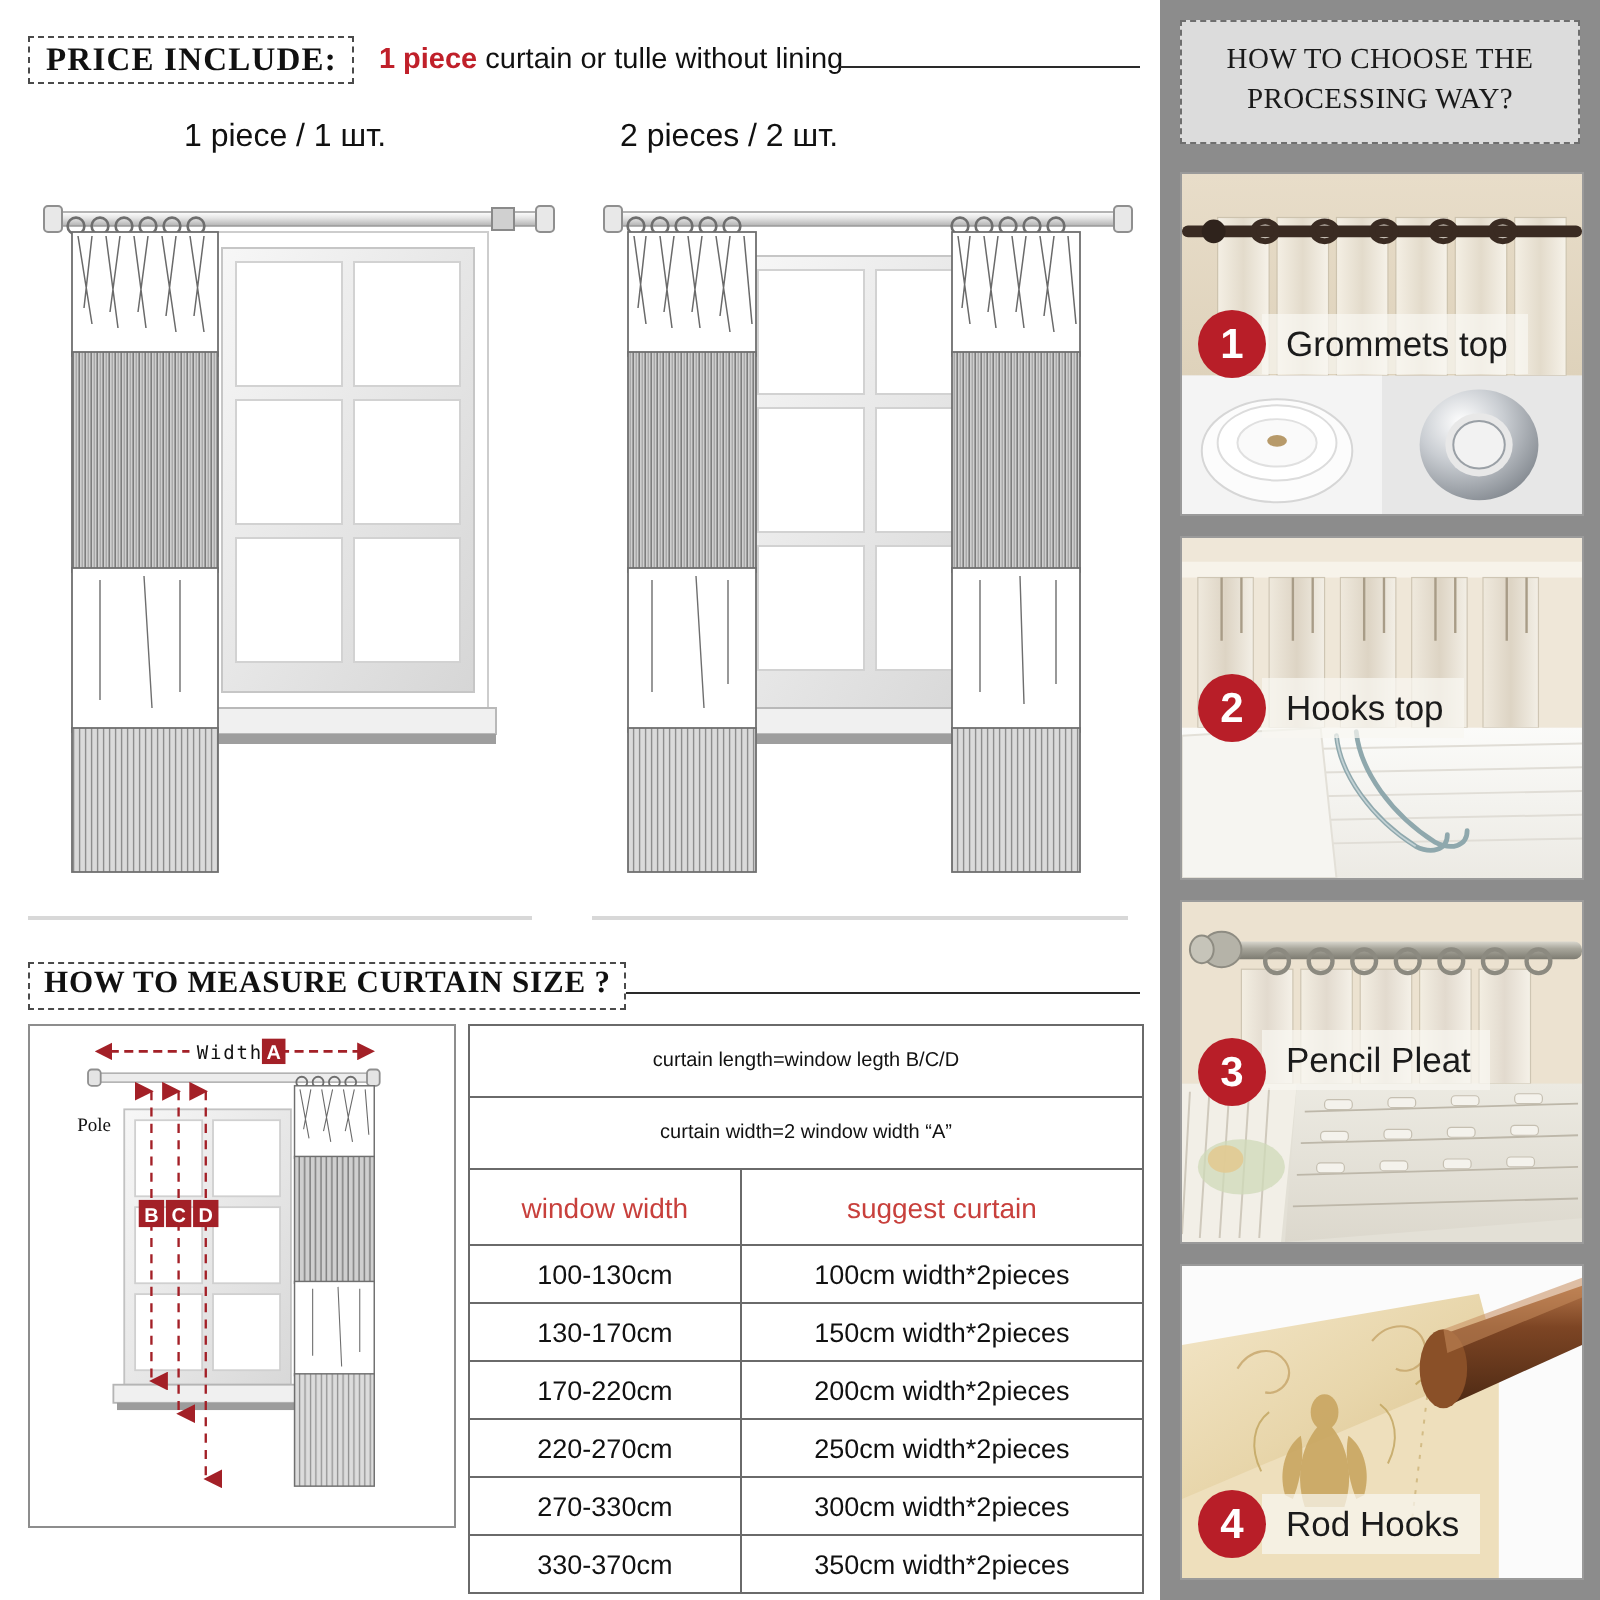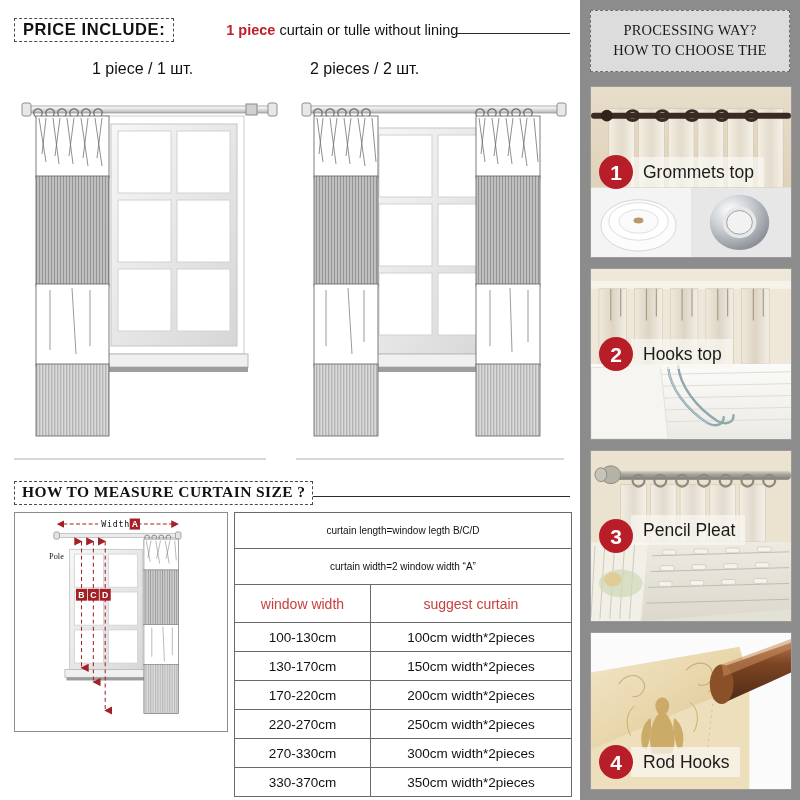--- a/index.html
+++ b/index.html
@@ -18,30 +18,30 @@
   #right-col { width:220px; height:800px; background:#8c8c8c; position:relative; }
 
   
   .price-row {
     position:absolute; left:14px; top:16px; right:10px; height:28px;
     display:flex; align-items:center;
   }
   .price-box {
     border:1px dashed #4a4a4a;
     padding:2px 8px 3px 8px;
-    font-family:Liberation Sans, sans-serif;
+    font-family:Liberation Serif, serif;
     font-weight:bold; font-size:16.5px; letter-spacing:.6px;
     color:#111; background:#fff; white-space:nowrap;
     line-height:1.05;
   }
   .price-desc {
     margin-left:12px; font-size:14.5px; color:#111; white-space:nowrap;
     font-family:"Liberation Sans", sans-serif;
   }
-  .price-desc .accent { color:#C0202A; font-weight:bold;margin-left:40px; }
+  .price-desc .accent { color:#C0202A; font-weight:bold; }
   .price-rule {
     flex:1 1 auto; height:0; border-top:1px solid #2a2a2a;
     margin-left:-2px; margin-top:6px; min-width:10px;
   }
 
   
   .caption {
     position:absolute; top:60px; font-size:16px; color:#111;
     white-space:nowrap; font-family:Liberation Sans, sans-serif;
   }
@@ -67,21 +67,21 @@
     border:1px dashed #4a4a4a; padding:2px 7px 3px 7px;
     font-family:"Liberation Serif", serif; font-weight:bold;
     font-size:15.5px; letter-spacing:.4px; color:#111; white-space:nowrap;
     line-height:1.05;
     text-align:center;
   }
   .measure-rule { flex:1 1 auto; height:0; border-top:1px solid #2a2a2a; margin-top:7px; }
 
   
   #measure-diagram {
-    position:absolute; left:14px; top:512px; width:214px; height:220px;
+    position:absolute; left:14px; top:512px; width:214px; height:252px;
     border:1px solid #8d8d8d; background:#fff; overflow:hidden;
   }
   #measure-diagram svg { display:block; width:100%; height:100%; }
 
   
   #size-table {
     position:absolute; left:234px; top:512px; width:338px; height:276px;
     border:1px solid #6a6a6a; border-collapse:collapse; background:#fff;
   }
   #size-table td {
@@ -430,22 +430,22 @@
           <td>330-370cm</td>
           <td>350cm width*2pieces</td>
         </tr>
       </tbody>
     </table>
   </div>
 
   <div id="right-col">
 
     <div id="sb-title">
+      <span>HOW TO CHOOSE THE</span>
       <span>PROCESSING WAY?</span>
-      <span>HOW TO CHOOSE THE</span>
     </div>
 
     <div class="sb-panel" id="panel-1">
       <svg viewBox="0 0 202 172" preserveAspectRatio="none" xmlns="http://www.w3.org/2000/svg">
         <defs>
           <linearGradient id="wall1" x1="0" y1="0" x2="0" y2="1">
             <stop offset="0" stop-color="#e8ddc9"></stop>
               <stop offset="1" stop-color="#ded2bb"></stop>
           </linearGradient>
           <linearGradient id="cur1" x1="0" y1="0" x2="1" y2="0">

